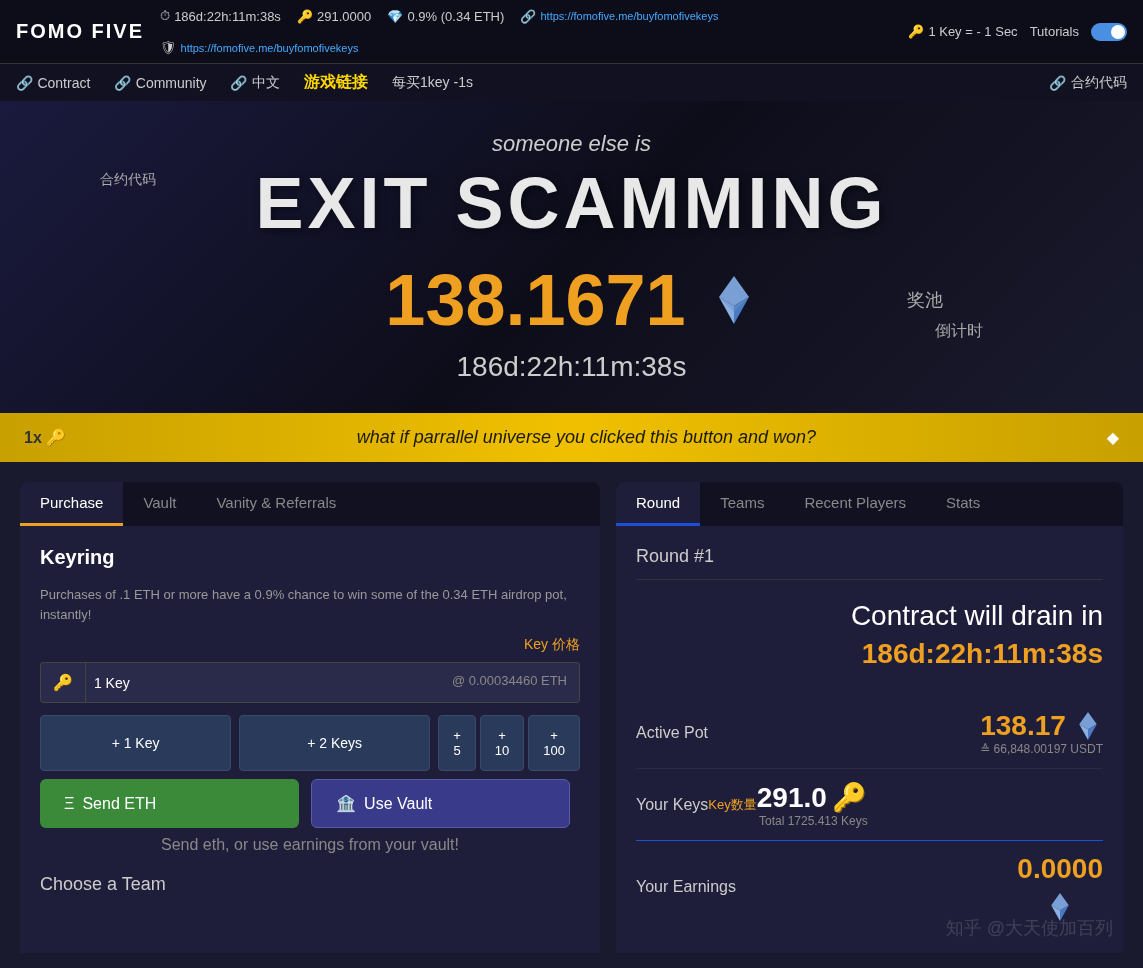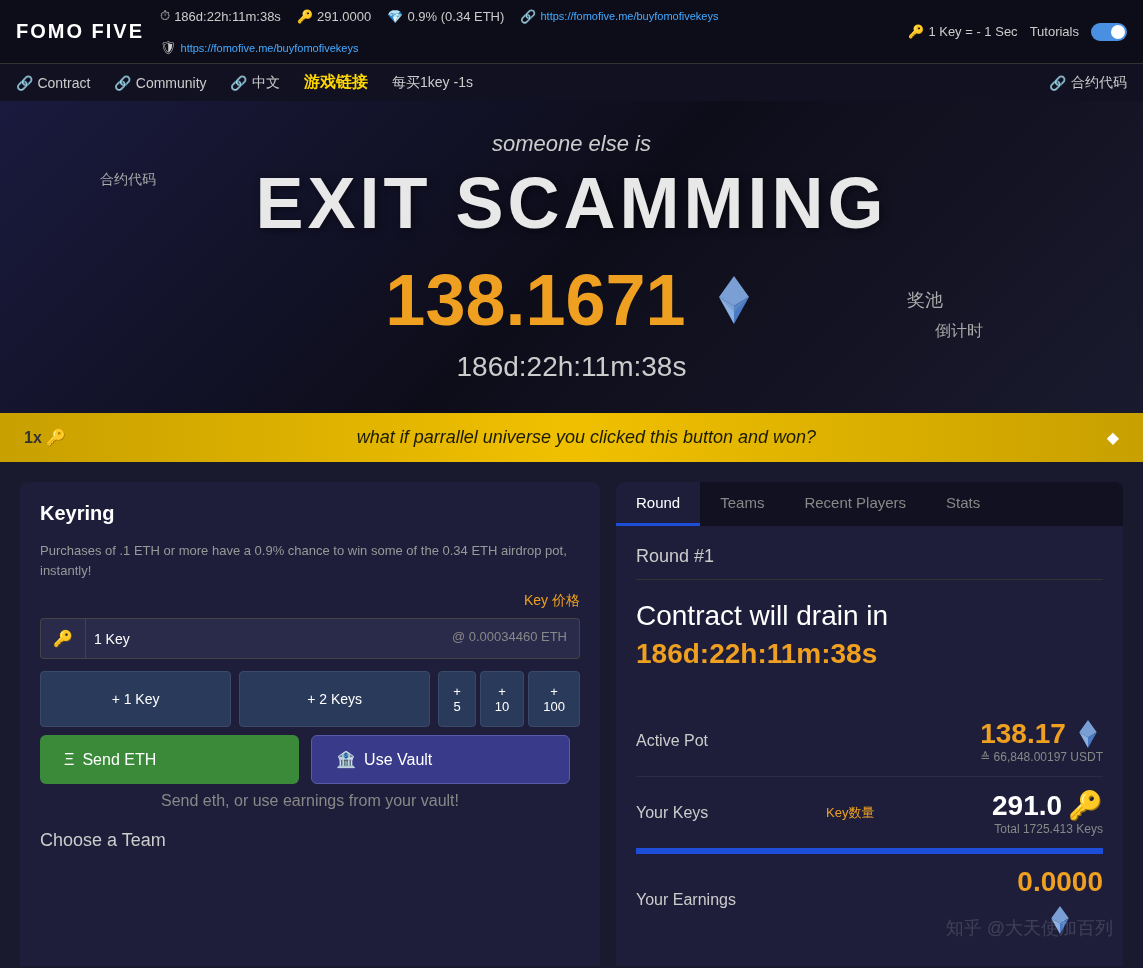--- a/index.html
+++ b/index.html
@@ -352,22 +352,22 @@
       padding: 20px;
     }
     .round-label {
       font-size: 18px;
       color: #ccc;
       margin-bottom: 20px;
       padding-bottom: 12px;
       border-bottom: 1px solid #333;
     }
     .contract-drain {
-      text-align: left;
-      margin-bottom: 36px;
+      text-align: right;
+      margin-bottom: 28px;
     }
     .contract-drain-title {
       font-size: 28px;
       color: #fff;
       margin-bottom: 6px;
     }
     .contract-drain-timer {
       font-size: 28px;
       color: #f0a020;
       font-weight: bold;
@@ -394,24 +394,23 @@
     .stats-sub {
       font-size: 12px;
       color: #888;
       text-align: right;
     }
     .stats-value-group {
       text-align: right;
     }
     .your-keys-row {
       display: flex;
-      justify-content: space-between;
       align-items: center;
       padding: 12px 0;
-      border-bottom: 6px solid #1d4ed8;
+      border-bottom: 1px solid #1d4ed8;
     }
     .your-keys-mid {
       font-size: 13px;
       color: #f0a020;
     }
     .your-keys-value {
       font-size: 28px;
       color: #fff;
       font-weight: bold;
       display: flex;
@@ -541,20 +540,25 @@
 
 <div class="cta-banner">
   <span class="cta-key-label">1x 🔑</span>
   <span class="cta-text">what if parrallel universe you clicked this button and won?</span>
   <span>◆</span>
 </div>
 
 <div class="main-content">
 
   <div class="left-panel">
+    <div class="panel-tabs">
+      <div class="panel-tab active">Purchase</div>
+      <div class="panel-tab">Vault</div>
+      <div class="panel-tab">Vanity &amp; Referrals</div>
+    </div>
     <div class="panel-body">
       <div class="section-title">Keyring</div>
       <div class="info-text">Purchases of .1 ETH or more have a 0.9% chance to win some of the 0.34 ETH airdrop pot, instantly!</div>
       <div class="key-price-label">Key  价格</div>
       <div class="key-input-row">
         <div class="key-input-prefix">
           <span>🔑</span>
         </div>
         <input class="key-input" type="text" value="1 Key" style="">
         <div class="key-input-suffix">@ 0.00034460 ETH</div>

